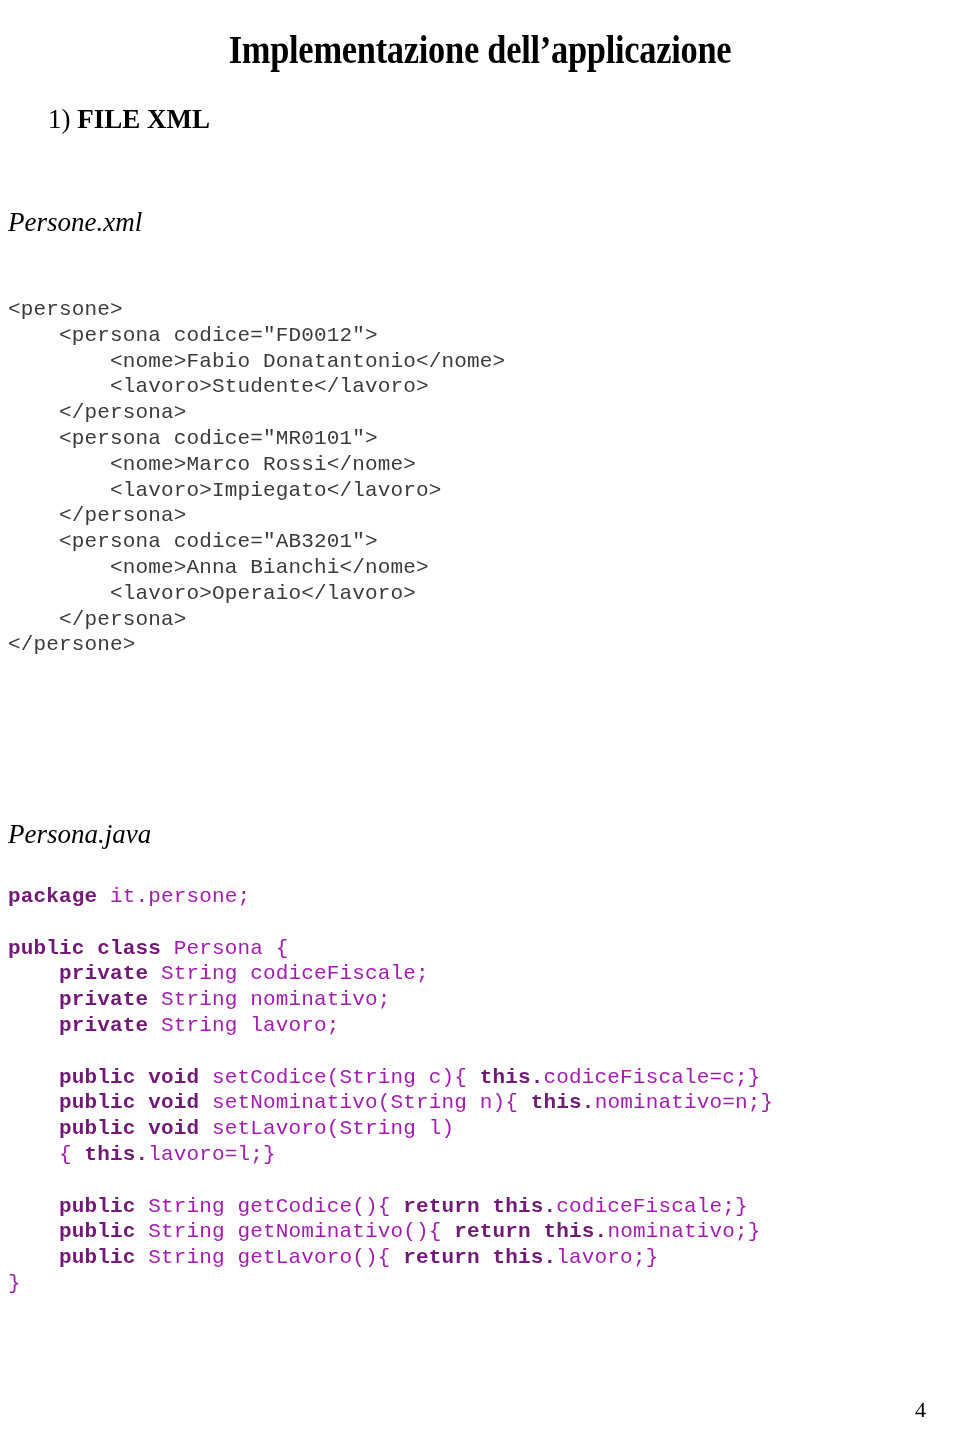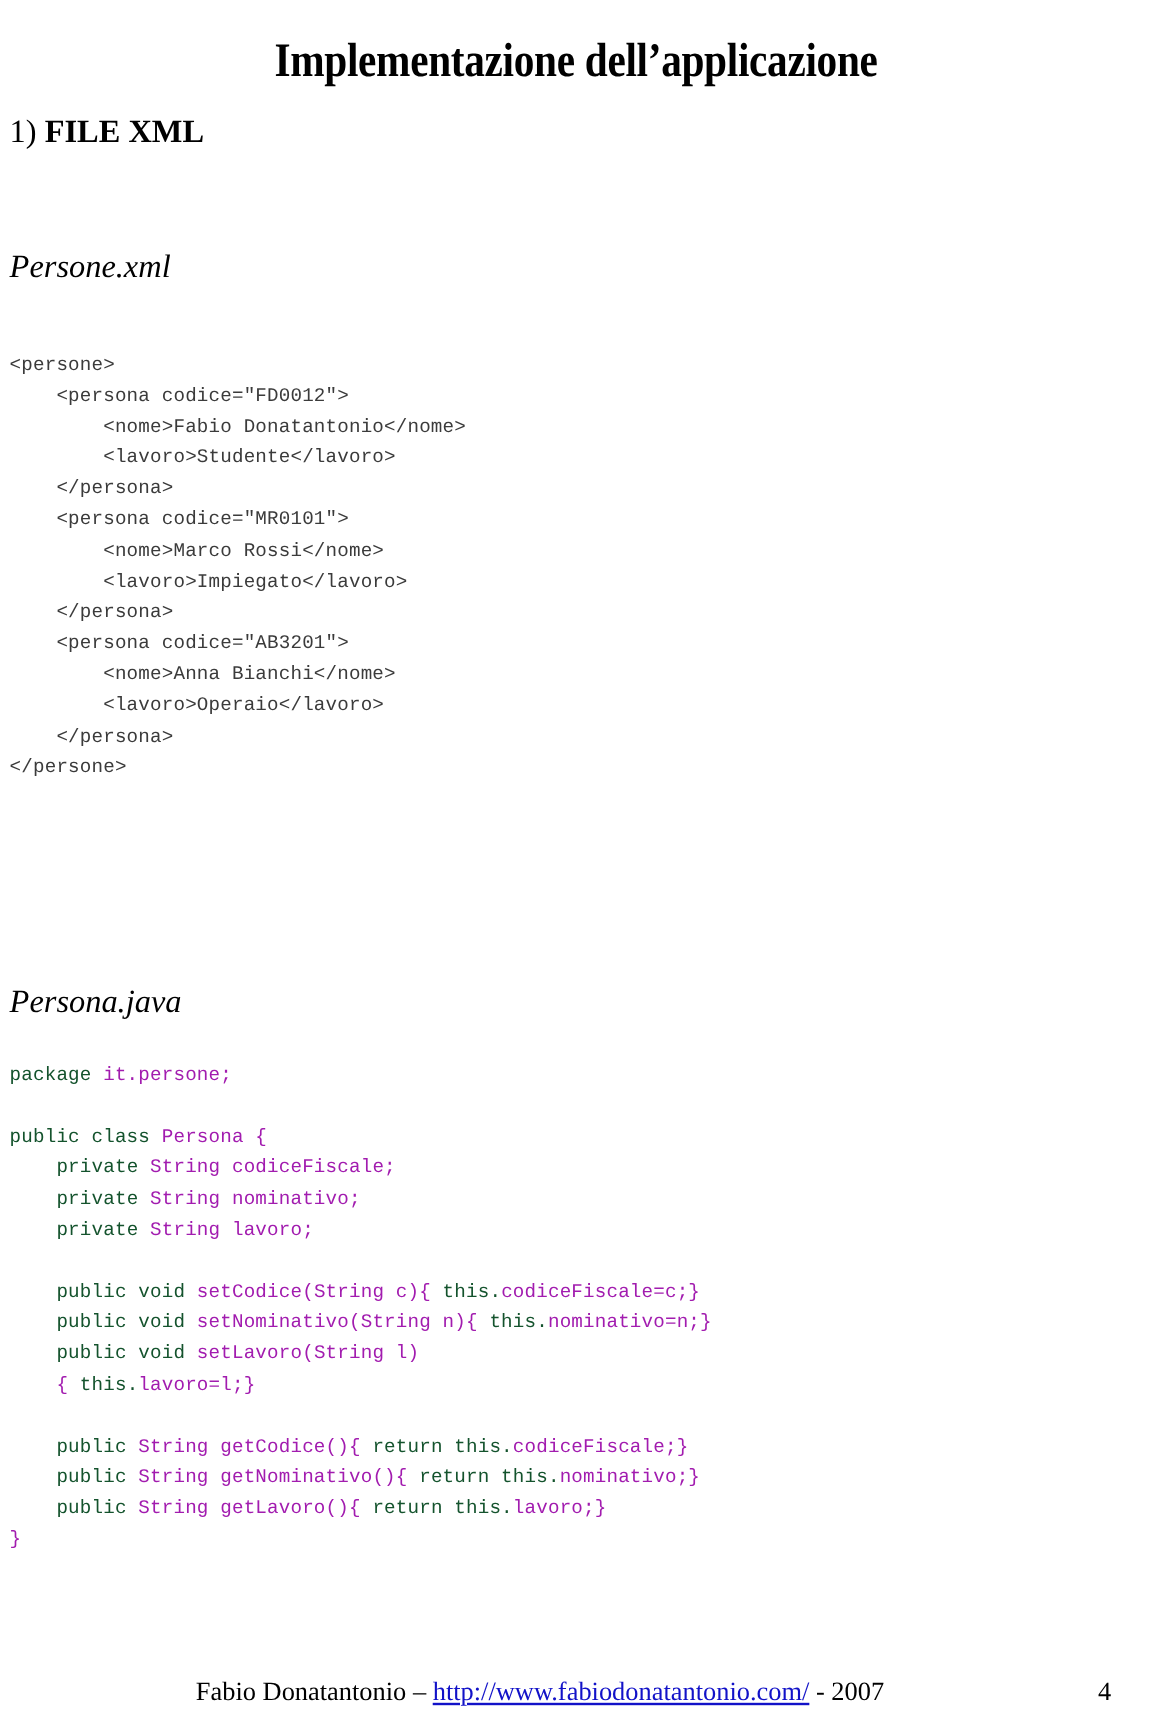--- a/index.html
+++ b/index.html
@@ -45,54 +45,54 @@
     position: absolute;
     left: 8px;
     font-weight: bold;
     font-size: 27px;
     line-height: 32px;
     white-space: nowrap;
   }
   .section-heading .num {
     font-weight: normal;
   }
-  #heading-xml { top: 93px; }
+  #heading-xml { top: 103px; margin-left: 40px; }
   #heading-bean { top: 712px; }
 
   
   .file-name {
     position: absolute;
     left: 8px;
     font-style: italic;
     font-size: 27px;
     line-height: 32px;
     white-space: nowrap;
   }
   #file-persone-xml { top: 206px; font-style: italic; }
   #file-persona-java { top: 818px; font-style: italic; }
 
   
   .code-block {
     position: absolute;
     left: 8px;
     font-family: "Liberation Mono", "DejaVu Sans Mono", monospace;
-    font-size: 16px;
+    font-size: 21px;
     line-height: 25.8px;
     white-space: pre;
     color: #3b3b3b;
     letter-spacing: 0.15px;
   }
   #code-xml { top: 276px; }
   #code-java { top: 884px; }
 
   .code-line { white-space: pre; min-height: 25.8px; }
 
   .kw {
-    color: #14532d;
-    font-weight: normal;
+    color: #701a75;
+    font-weight: bold;
   }
   .ident {
     color: #a21caf;
   }
   .plain {
     color: #a21caf;
   }
 
   
   .footer {
@@ -150,17 +150,16 @@
         &lt;lavoro&gt;Operaio&lt;/lavoro&gt;
     &lt;/persona&gt;
 &lt;/persone&gt;</pre>
 
 
   <div class="file-name" id="file-persona-java">Persona.java</div>
 
   <div class="code-block" id="code-java"><div class="code-line"><span class="kw">package</span><span class="plain"> it.persone;</span></div><div class="code-line"><span class="plain"></span></div><div class="code-line"><span class="kw">public class</span><span class="plain"> Persona {</span></div><div class="code-line"><span class="plain">    </span><span class="kw">private</span><span class="plain"> String </span><span class="ident">codiceFiscale</span><span class="plain">;</span></div><div class="code-line"><span class="plain">    </span><span class="kw">private</span><span class="plain"> String </span><span class="ident">nominativo</span><span class="plain">;</span></div><div class="code-line"><span class="plain">    </span><span class="kw">private</span><span class="plain"> String </span><span class="ident">lavoro</span><span class="plain">;</span></div><div class="code-line"><span class="plain"></span></div><div class="code-line"><span class="plain">    </span><span class="kw">public void</span><span class="plain"> setCodice(String c){ </span><span class="kw">this.</span><span class="ident">codiceFiscale</span><span class="plain">=c;}</span></div><div class="code-line"><span class="plain">    </span><span class="kw">public void</span><span class="plain"> setNominativo(String n){ </span><span class="kw">this.</span><span class="ident">nominativo</span><span class="plain">=n;}</span></div><div class="code-line"><span class="plain">    </span><span class="kw">public void</span><span class="plain"> setLavoro(String l)</span></div><div class="code-line"><span class="plain">    { </span><span class="kw">this.</span><span class="ident">lavoro</span><span class="plain">=l;}</span></div><div class="code-line"><span class="plain"></span></div><div class="code-line"><span class="plain">    </span><span class="kw">public</span><span class="plain"> String getCodice(){ </span><span class="kw">return this.</span><span class="ident">codiceFiscale</span><span class="plain">;}</span></div><div class="code-line"><span class="plain">    </span><span class="kw">public</span><span class="plain"> String getNominativo(){ </span><span class="kw">return this.</span><span class="ident">nominativo</span><span class="plain">;}</span></div><div class="code-line"><span class="plain">    </span><span class="kw">public</span><span class="plain"> String getLavoro(){ </span><span class="kw">return this.</span><span class="ident">lavoro</span><span class="plain">;}</span></div><div class="code-line"><span class="plain">}</span></div></div>
 
   <div class="footer">
-    <div class="footer-center"><span>Fabio Donatantonio – </span><a class="footer-link" href="#">http://www.fabiodonatantonio.com/</a><span> - 2007</span></div>
     <div class="footer-page">4</div>
   </div>
 
 </div>
 
 </body></html>

